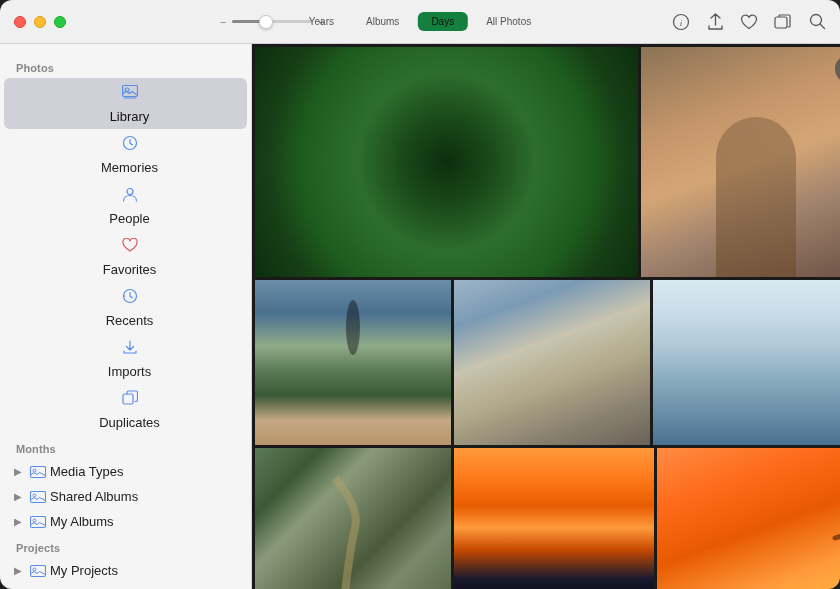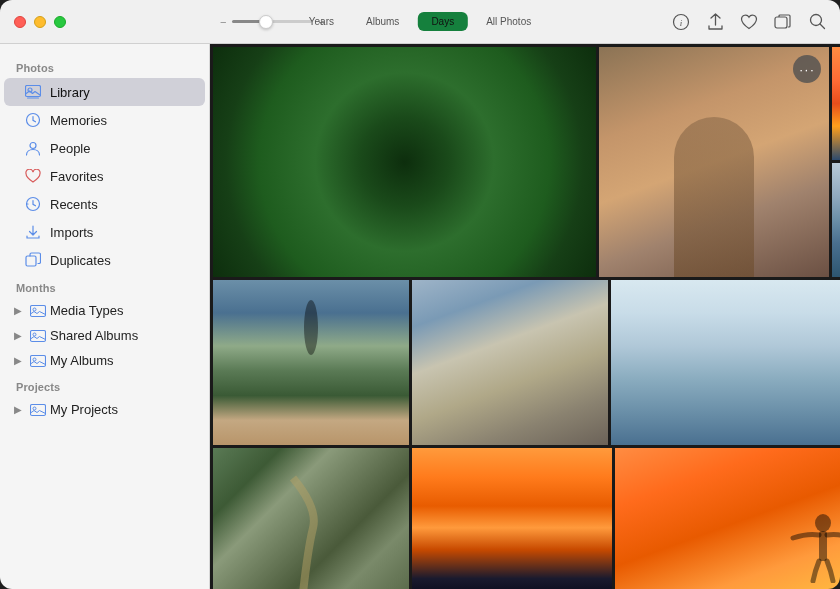--- a/index.html
+++ b/index.html
@@ -109,21 +109,21 @@
 
     
     .main {
       display: flex;
       flex: 1;
       overflow: hidden;
     }
 
     
     .sidebar {
-      width: 210px;
+      width: 252px;
       background: #f5f5f5;
       flex-shrink: 0;
       overflow-y: auto;
       padding: 10px 0;
       border-right: 1px solid #d8d8d8;
     }
     .sidebar-section-label {
       font-size: 11px;
       font-weight: 600;
       color: #888;
@@ -134,20 +134,21 @@
     .sidebar-item {
       display: flex;
       align-items: center;
       gap: 8px;
       padding: 5px 12px 5px 20px;
       font-size: 13px;
       color: #222;
       cursor: pointer;
       border-radius: 6px;
       margin: 0 4px;
+      flex-direction: column;
     }
     .sidebar-item.active {
       background: #d0d0d8;
       color: #111;
     }
     .sidebar-item .icon {
       width: 18px;
       height: 18px;
       display: flex;
       align-items: center;

